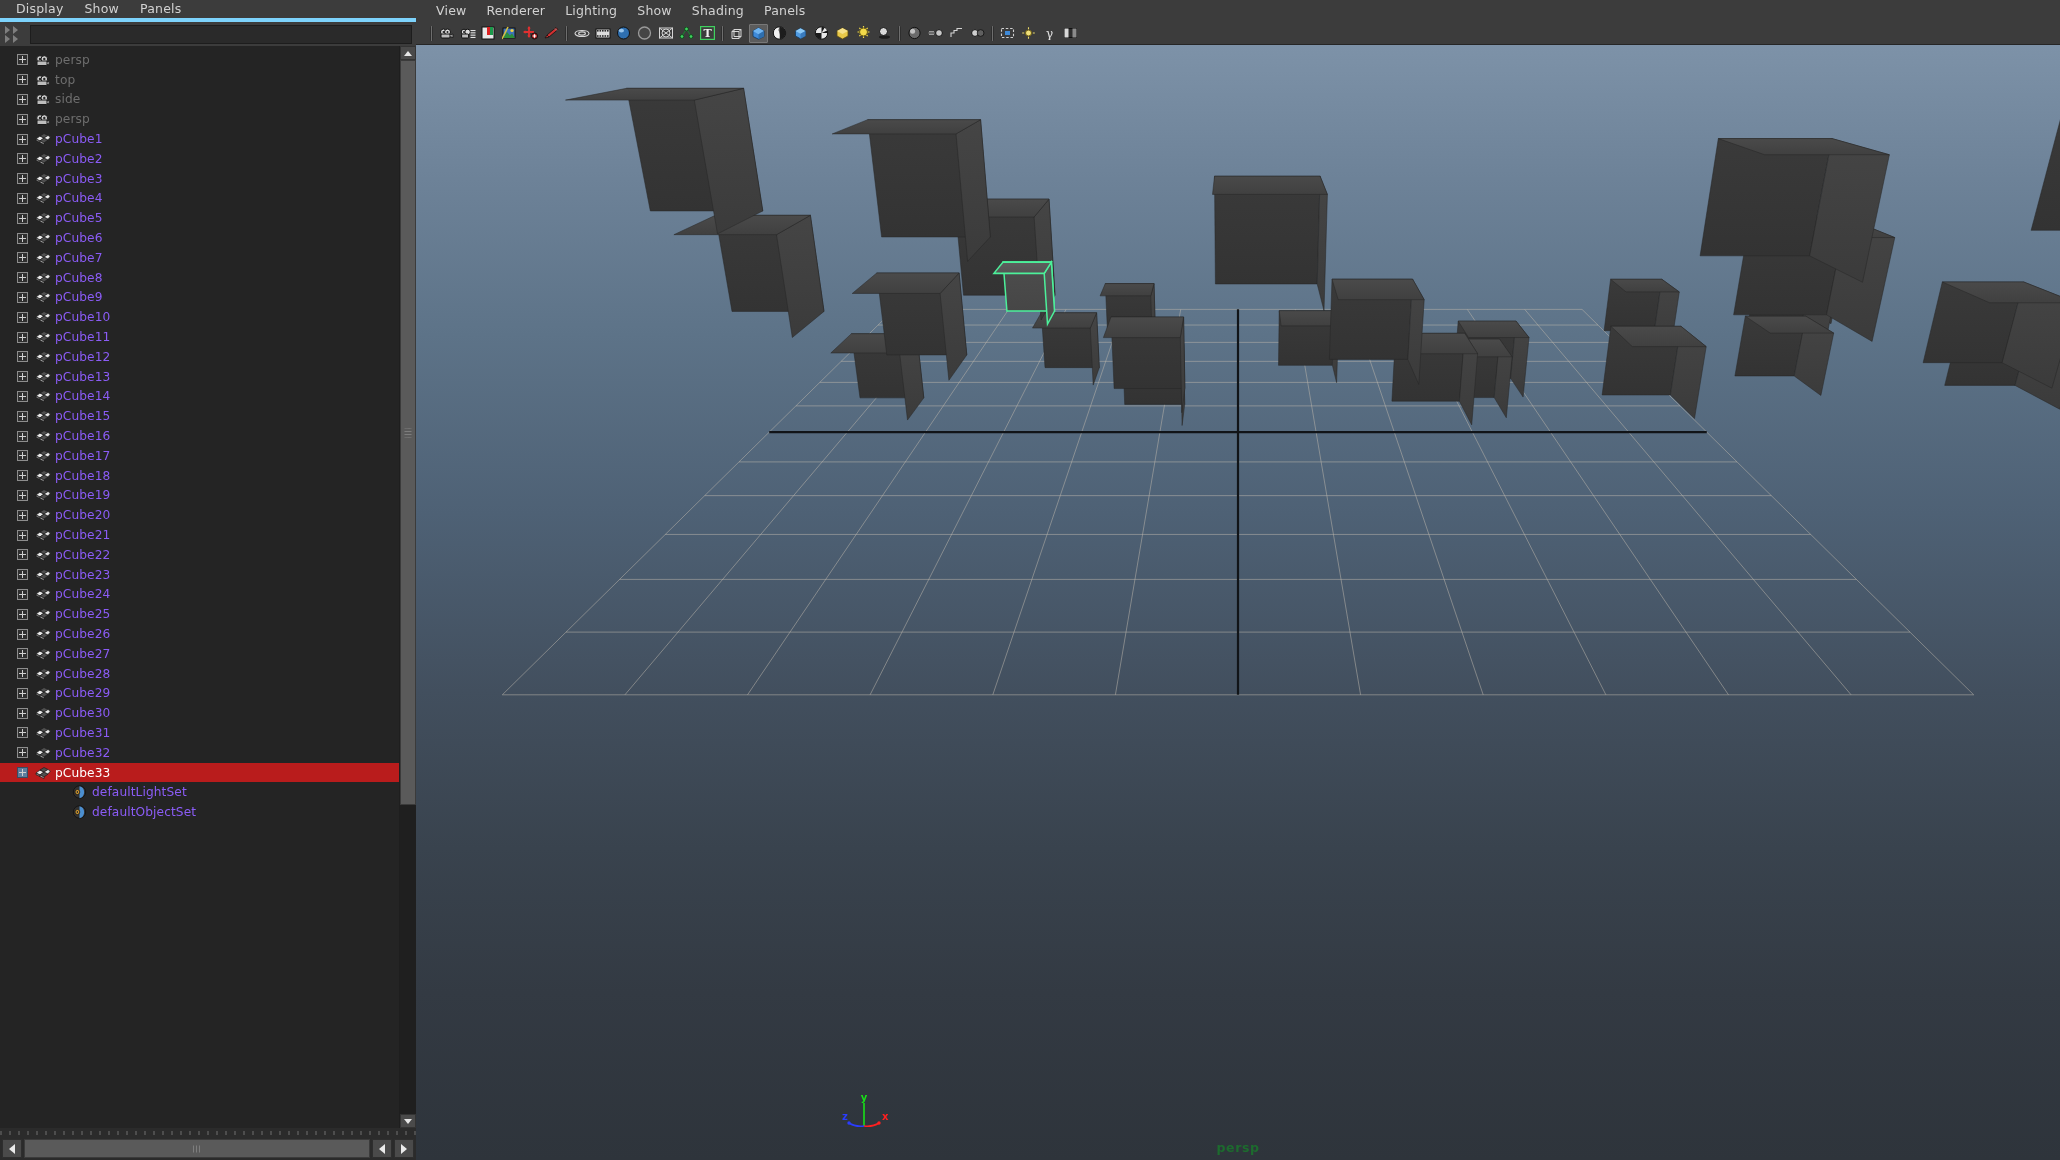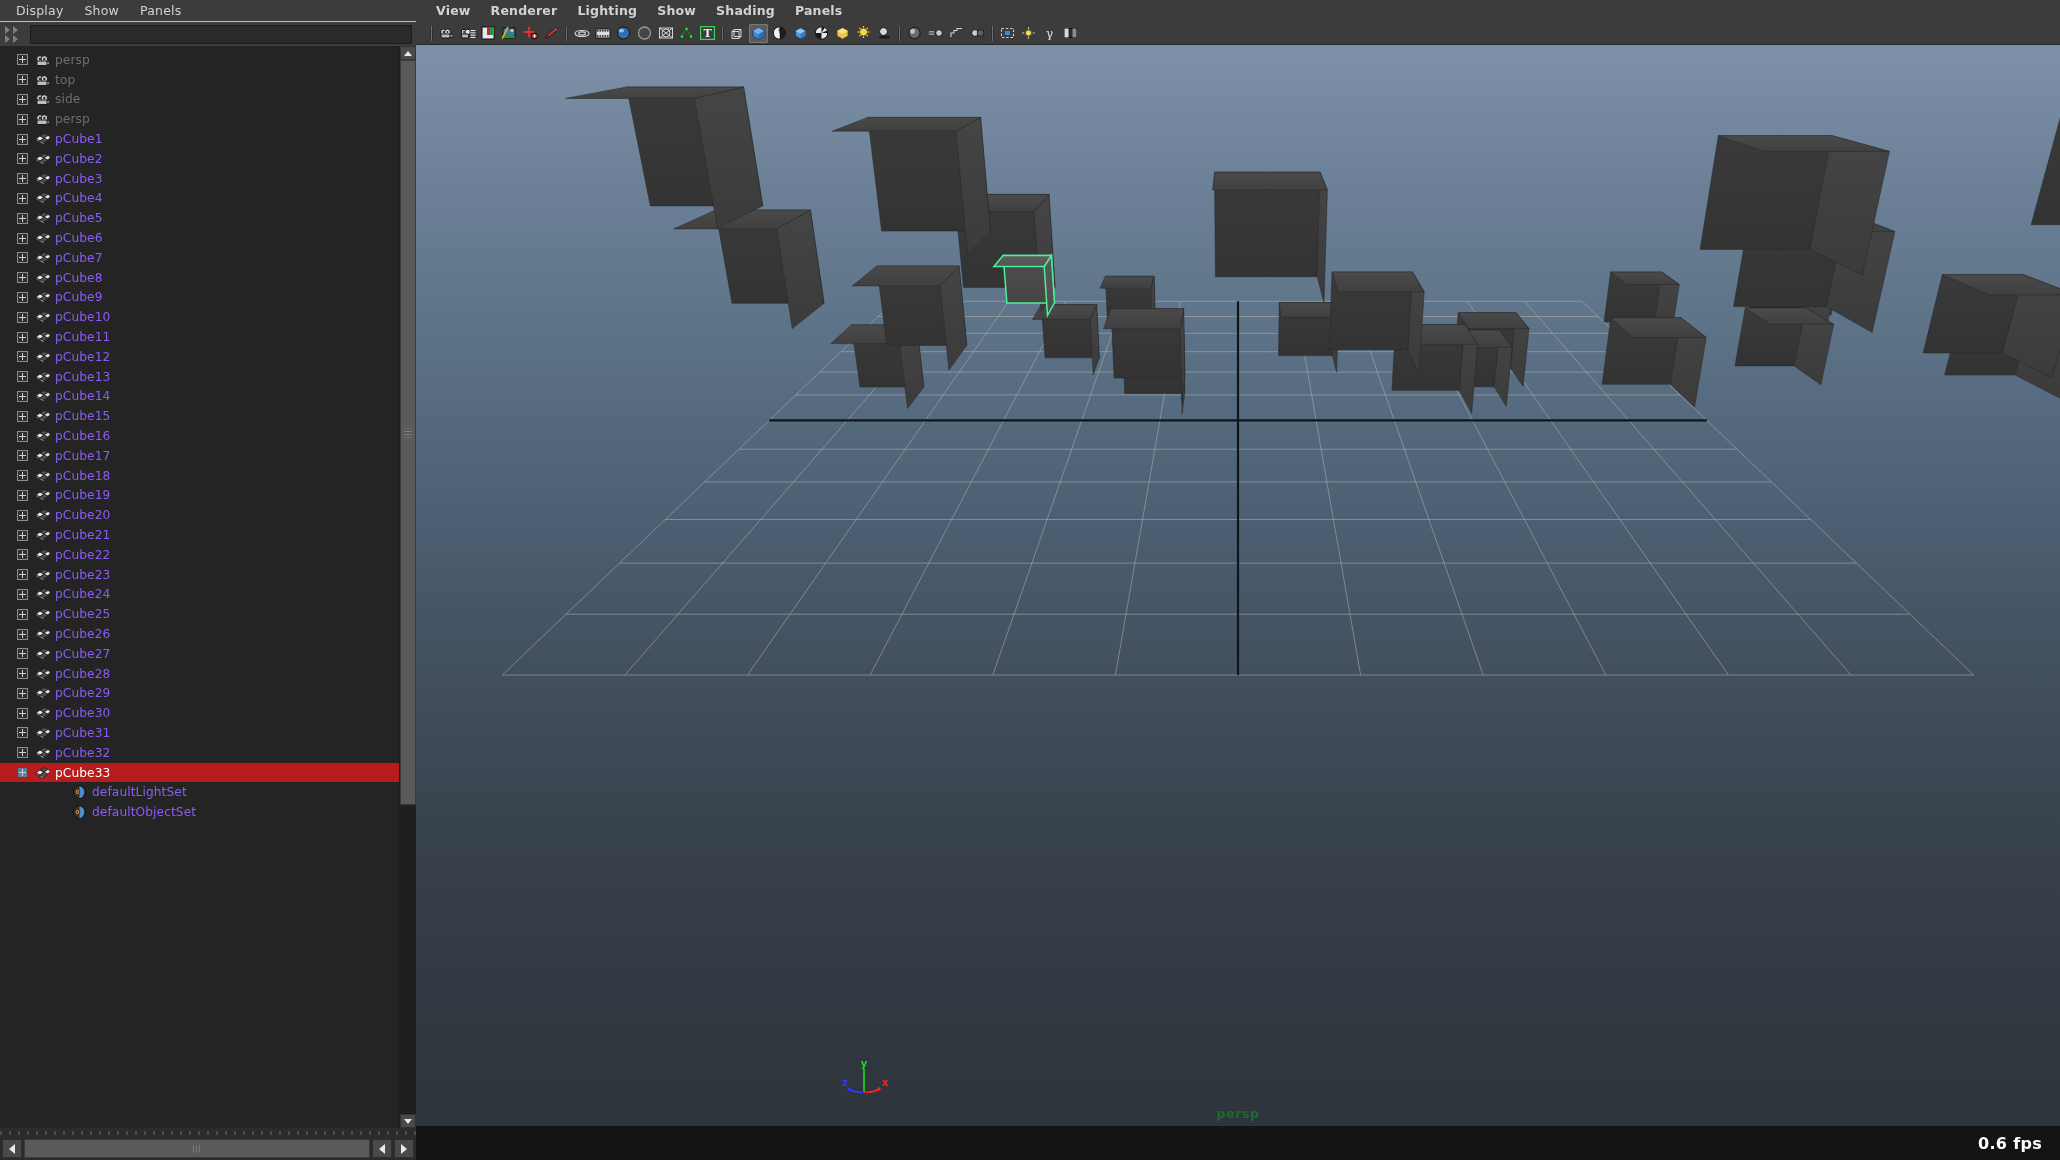--- a/index.html
+++ b/index.html
@@ -6,21 +6,21 @@
   html,body { width:2060px; height:1160px; overflow:hidden; background:#2b2b2b;
     font-family:"DejaVu Sans","Liberation Sans",sans-serif; }
 
   .app { position:relative; width:2060px; height:1160px; display:flex; }
 
   
   .outliner { position:relative; width:416px; height:1160px; background:#242424;
     display:flex; flex-direction:column; flex:0 0 416px; }
 
   .ol-menubar { height:22px; background:#3c3c3c; display:flex; align-items:center;
-    padding-left:8px; gap:0px; flex:0 0 22px; border-bottom:1px solid #7dd3fc; }
+    padding-left:8px; gap:0px; flex:0 0 22px; border-bottom:4px solid #7dd3fc; }
   .ol-menubar .mi { color:#d2d2d2; font-size:12.5px; padding:2px 13px 3px 8px;
     cursor:default; letter-spacing:.2px; }
 
   .ol-searchrow { height:24px; background:#3c3c3c; display:flex; align-items:center;
     padding:0 4px; flex:0 0 24px; gap:4px; }
   .ol-arrows { width:22px; height:18px; position:relative; opacity:.45; flex:0 0 22px; }
   .ol-arrows span { position:absolute; width:0; height:0; border-left:5px solid #cfcfcf;
     border-top:4px solid transparent; border-bottom:4px solid transparent; }
   .ol-arrows span:nth-child(1){ left:1px; top:1px; }
   .ol-arrows span:nth-child(2){ left:9px; top:1px; }
@@ -95,21 +95,21 @@
     background-image:repeating-linear-gradient(to right,#7d7d7d 0 1px,transparent 1px 3px);
   }
   .hsb-thumb .grip::after{ content:""; position:absolute; left:0; top:4px; width:100%;
     height:1px; background-image:repeating-linear-gradient(to right,#7d7d7d 0 1px,transparent 1px 3px); }
 
   
   .vp-wrap { flex:1; display:flex; flex-direction:column; position:relative;
     background:#2b2b2b; min-width:0; }
 
   .vp-menubar { height:22px; background:#3c3c3c; display:flex; align-items:center;
-    padding-left:12px; flex:0 0 22px;font-weight:bold; }
+    padding-left:12px; flex:0 0 22px; }
   .vp-menubar .mi { color:#d2d2d2; font-size:12.5px; padding:2px 12px 3px 8px;
     cursor:default; letter-spacing:.2px; }
 
   .vp-toolbar { height:23px; background:#3c3c3c; display:flex; align-items:center;
     padding-left:12px; gap:2px; flex:0 0 23px; border-bottom:1px solid #262626; }
   .tb-sep { width:7px; height:17px; flex:0 0 7px; position:relative; }
   .tb-sep::before { content:""; position:absolute; left:2px; top:1px; width:3px; height:15px;
     background:linear-gradient(to right,#2e2e2e 0 1px,#6e6e6e 1px 2px,#2e2e2e 2px 3px);
     border-radius:2px; }
   .tbi { width:19px; height:19px; flex:0 0 19px; display:flex; align-items:center;
@@ -1204,17 +1204,14 @@
           <circle cx="8" cy="31" r="1.7" fill="#2a3cff"></circle>
           <text x="23" y="9" fill="#18e018" font-size="10" font-weight="bold" text-anchor="middle" font-family="DejaVu Sans, sans-serif">y</text>
           <text x="41" y="28" fill="#ff2020" font-size="10" font-weight="bold" font-family="DejaVu Sans, sans-serif">x</text>
           <text x="1" y="28" fill="#2a3cff" font-size="10" font-weight="bold" font-family="DejaVu Sans, sans-serif">z</text>
         </svg>
       </div>
 
       <div class="vp-label">persp</div>
     </div>
 
-    <div class="statusbar">
-      <div class="fps">0.6 fps</div>
-    </div>
   </div>
 </div>
 
 </body></html>

